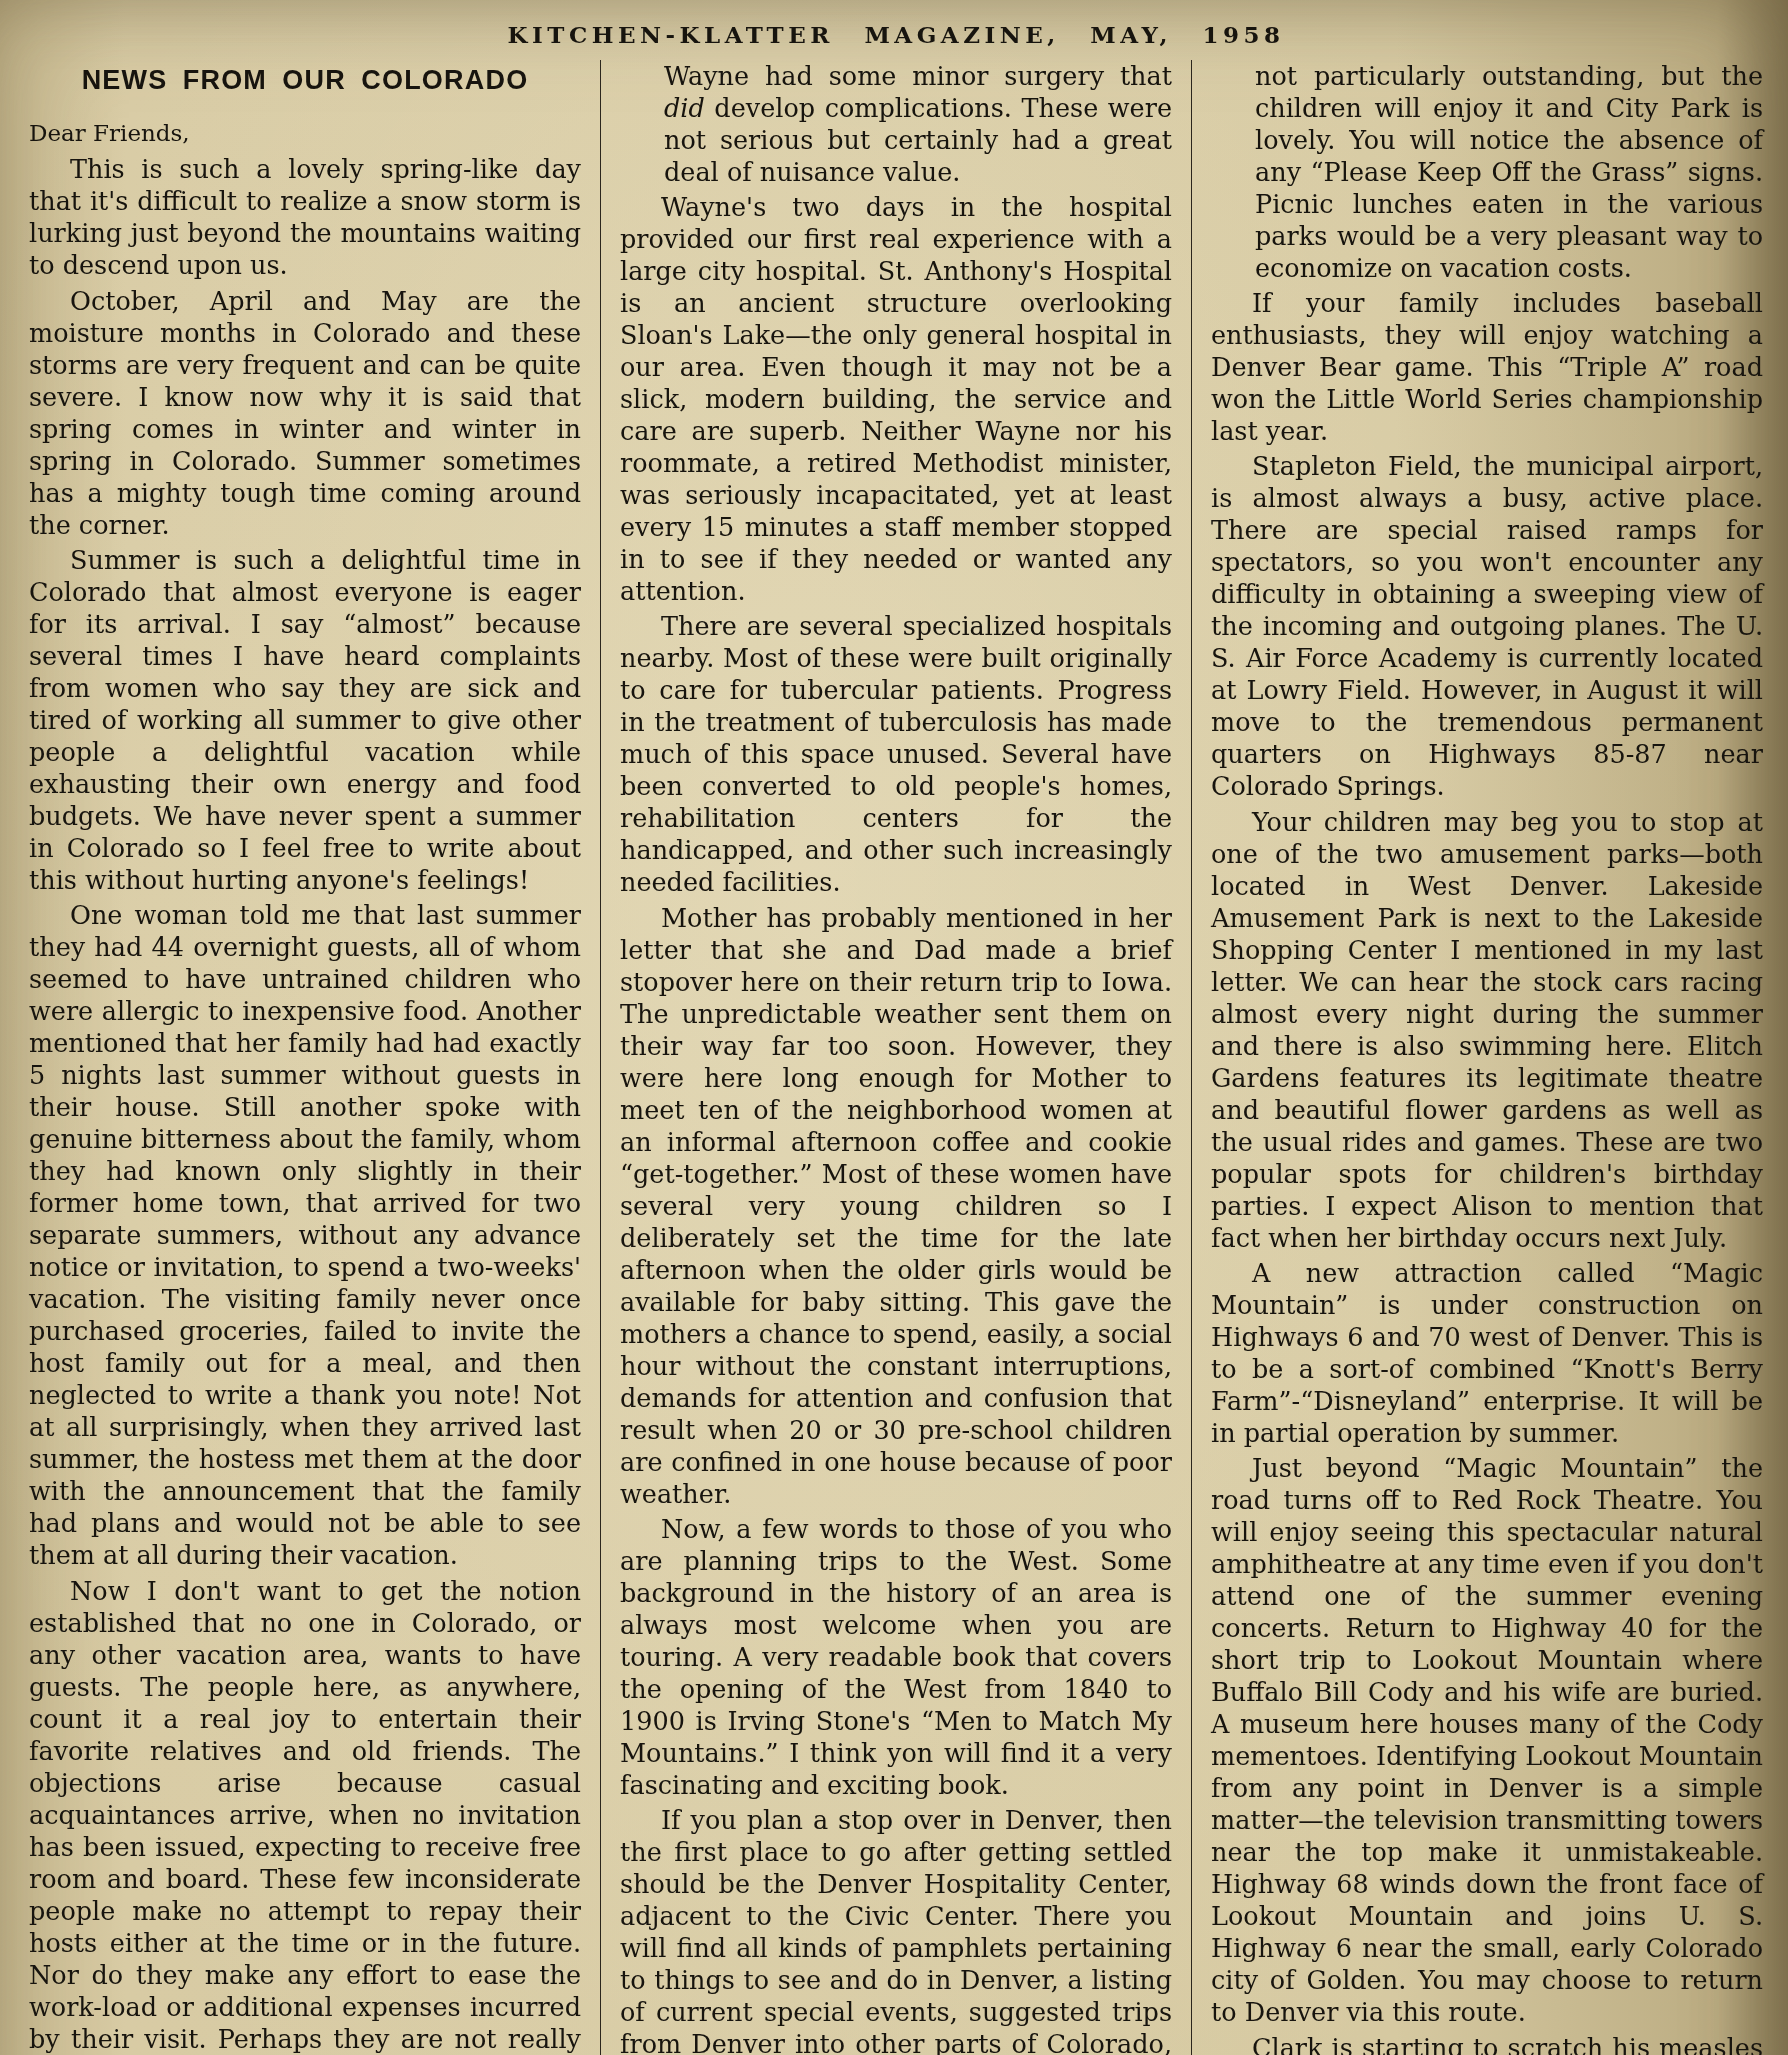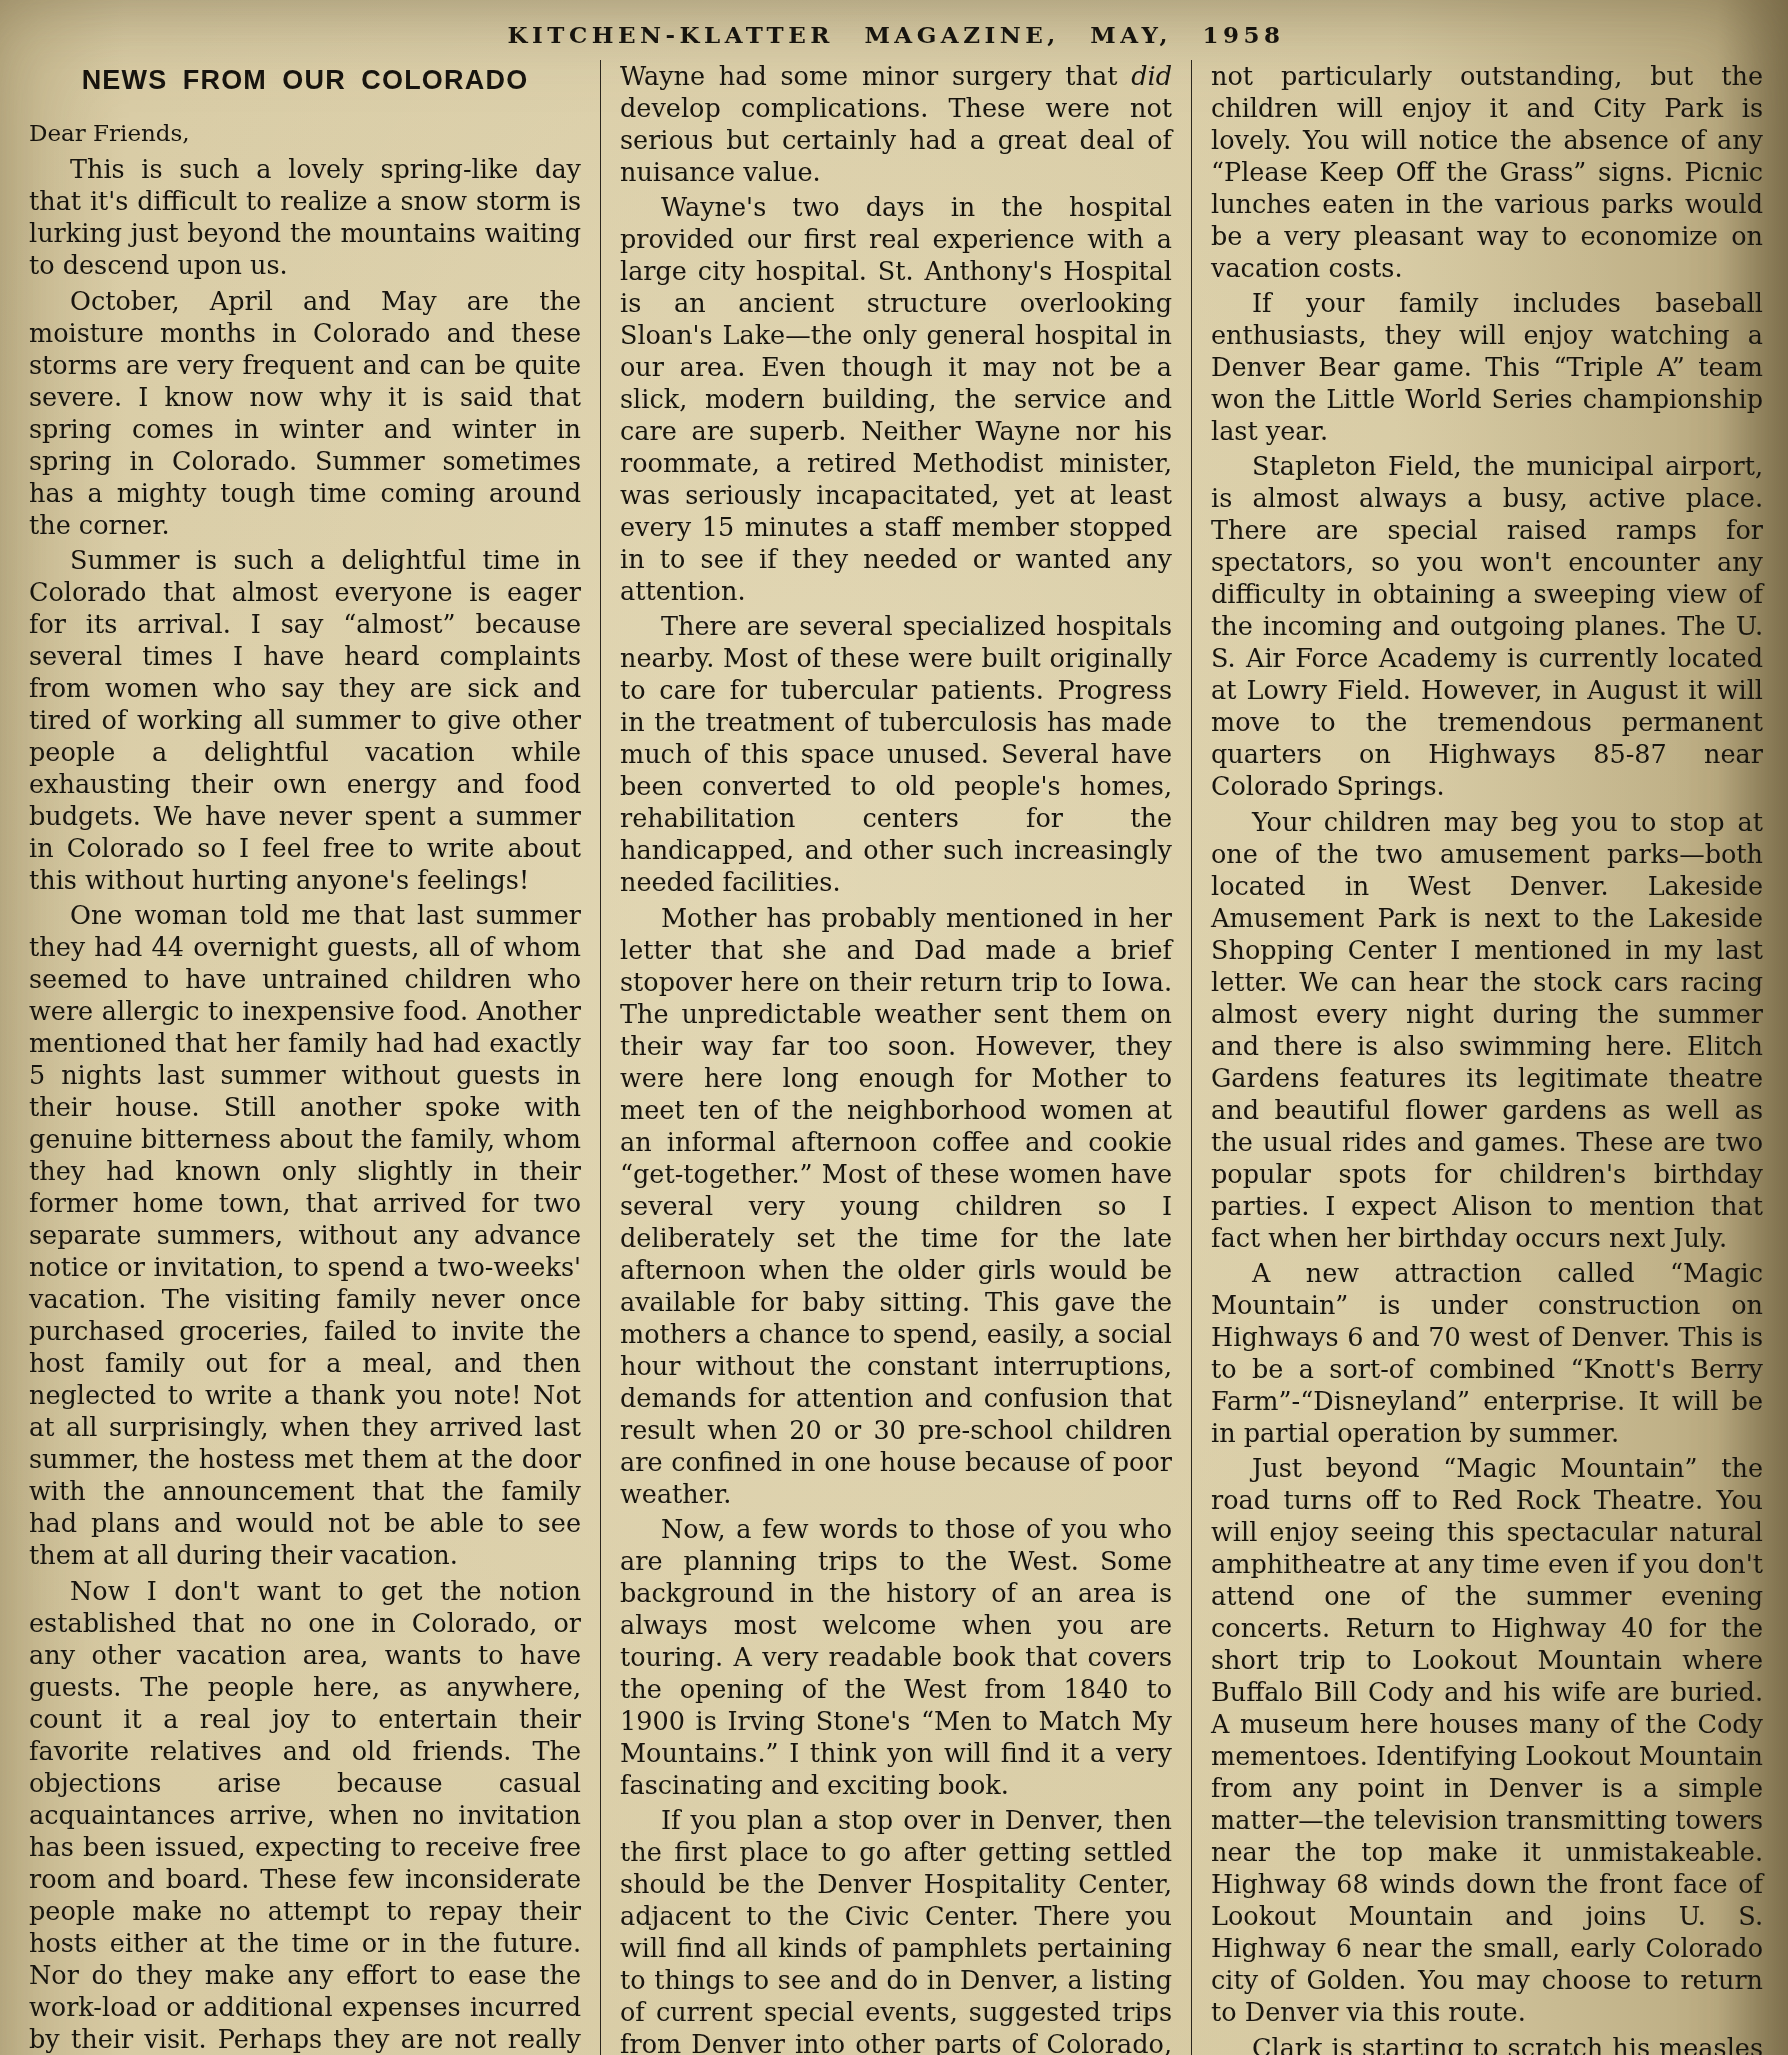--- a/index.html
+++ b/index.html
@@ -46,21 +46,21 @@
   }
   .article-title span{display:block;}
   .salutation{font-size:23px;line-height:32px;margin:0 0 4.1px 0;}
   .para{
     margin:0 0 3.3px 0;
     font-size:25.5px;line-height:32px;
     text-align:justify;
     text-indent:41px;
     hyphens:auto;-webkit-hyphens:auto;
   }
-  .para.no-indent{text-indent:0;}
+  .para.no-indent{text-indent:0;margin-left:44px;}
   em{font-style:italic;}
 </style>
 </head>
 <body>
 
 <div class="page">
 
   <div class="header">
     <div class="masthead">KITCHEN-KLATTER MAGAZINE, MAY, 1958</div>
   </div>
@@ -88,21 +88,21 @@
           <p class="para">There are several specialized hospitals nearby. Most of these were built originally to care for tubercular patients. Progress in the treatment of tuberculosis has made much of this space unused. Several have been converted to old people's homes, rehabilitation centers for the handicapped, and other such increasingly needed facilities.</p>
           <p class="para">Mother has probably mentioned in her letter that she and Dad made a brief stopover here on their return trip to Iowa. The unpredictable weather sent them on their way far too soon. However, they were here long enough for Mother to meet ten of the neighborhood women at an informal afternoon coffee and cookie “get-together.” Most of these women have several very young children so I deliberately set the time for the late afternoon when the older girls would be available for baby sitting. This gave the mothers a chance to spend, easily, a social hour without the constant interruptions, demands for attention and confusion that result when 20 or 30 pre-school children are confined in one house because of poor weather.</p>
           <p class="para">Now, a few words to those of you who are planning trips to the West. Some background in the history of an area is always most welcome when you are touring. A very readable book that covers the opening of the West from 1840 to 1900 is Irving Stone's “Men to Match My Mountains.” I think yon will find it a very fascinating and exciting book.</p>
           <p class="para">If you plan a stop over in Denver, then the first place to go after getting settled should be the Denver Hospitality Center, adjacent to the Civic Center. There you will find all kinds of pamphlets pertaining to things to see and do in Denver, a listing of current special events, suggested trips from Denver into other parts of Colorado, and much other information vital to tourists. The Public Library, State Historical Museum, Children's Art Museum, U. S. Mint, and State Capitol Building are all close to the Civic Center so you may want to include some or all of these while you are in the area.</p>
         </div>
     </div>
 
     <div class="col col-3">
       <div>
           <p class="para no-indent">not particularly outstanding, but the children will enjoy it and City Park is lovely. You will notice the absence of any “Please Keep Off the Grass” signs. Picnic lunches eaten in the various parks would be a very pleasant way to economize on vacation costs.</p>
-          <p class="para">If your family includes baseball enthusiasts, they will enjoy watching a Denver Bear game. This “Triple A” team won the Little World Series championship last year.</p>
+          <p class="para">If your family includes baseball enthusiasts, they will enjoy watching a Denver Bear game. This “Triple A” road won the Little World Series championship last year.</p>
           <p class="para">Stapleton Field, the municipal airport, is almost always a busy, active place. There are special raised ramps for spectators, so you won't encounter any difficulty in obtaining a sweeping view of the incoming and outgoing planes. The U. S. Air Force Academy is currently located at Lowry Field. However, in August it will move to the tremendous permanent quarters on Highways 85-87 near Colorado Springs.</p>
           <p class="para">Your children may beg you to stop at one of the two amusement parks—both located in West Denver. Lakeside Amusement Park is next to the Lakeside Shopping Center I mentioned in my last letter. We can hear the stock cars racing almost every night during the summer and there is also swimming here. Elitch Gardens features its legitimate theatre and beautiful flower gardens as well as the usual rides and games. These are two popular spots for children's birthday parties. I expect Alison to mention that fact when her birthday occurs next July.</p>
           <p class="para">A new attraction called “Magic Mountain” is under construction on Highways 6 and 70 west of Denver. This is to be a sort-of combined “Knott's Berry Farm”-“Disneyland” enterprise. It will be in partial operation by summer.</p>
           <p class="para">Just beyond “Magic Mountain” the road turns off to Red Rock Theatre. You will enjoy seeing this spectacular natural amphitheatre at any time even if you don't attend one of the summer evening concerts. Return to Highway 40 for the short trip to Lookout Mountain where Buffalo Bill Cody and his wife are buried. A museum here houses many of the Cody mementoes. Identifying Lookout Mountain from any point in Denver is a simple matter—the television transmitting towers near the top make it unmistakeable. Highway 68 winds down the front face of Lookout Mountain and joins U. S. Highway 6 near the small, early Colorado city of Golden. You may choose to return to Denver via this route.</p>
           <p class="para">Clark is starting to scratch his measles spots so I had better stop now and give him a baking soda bath to ease the itching sensations.</p>
         </div>
 
     </div>
 
   </div>

